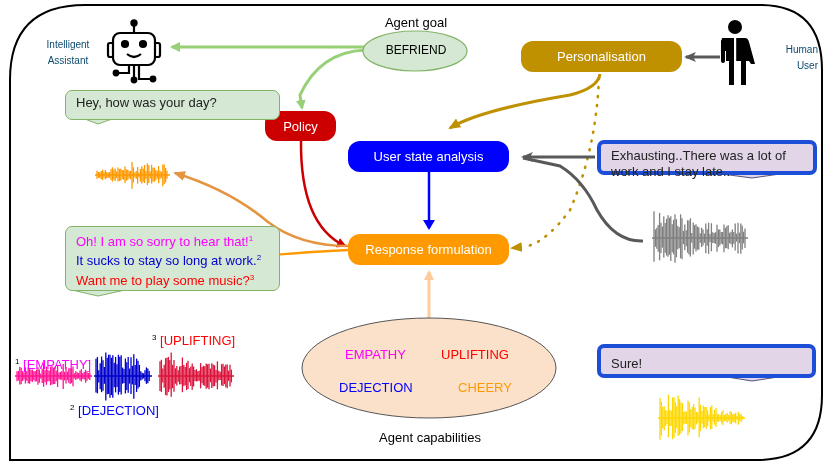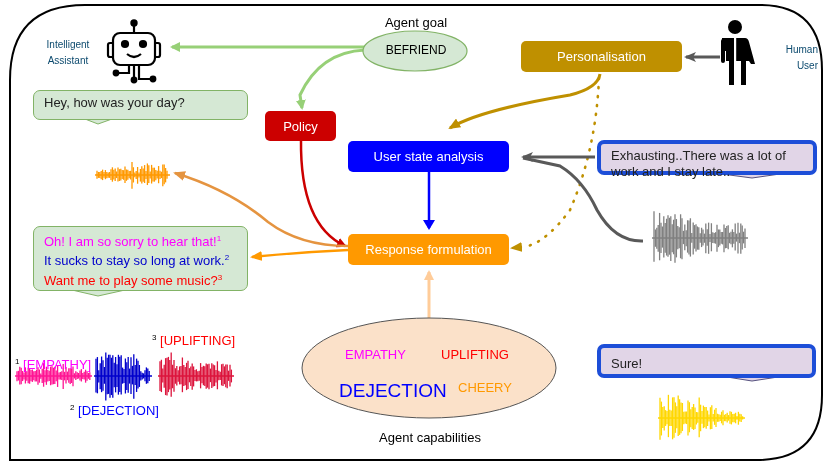--- a/index.html
+++ b/index.html
@@ -1,25 +1,25 @@
 <!DOCTYPE html>
 <html><head>
 <meta charset="utf-8">
 <style>
   html, body { margin: 0; padding: 0; background: #ffffff; }
   body { width: 830px; height: 467px; position: relative; overflow: hidden;
          font-family: "Liberation Sans", sans-serif; }
   #canvas { position: absolute; left: 0; top: 0; width: 830px; height: 467px; }
   .abs { position: absolute; }
   .lbl-bold { font-weight: normal; font-size: 10px; color: #0c4a6e; line-height: 16px; text-align: center; }
-  .box { position: absolute; border-radius: 5px; color: #fff; font-size: 13px;
+  .box { position: absolute; border-radius: 12px; color: #fff; font-size: 13px;
          display: flex; align-items: center; justify-content: center; }
   .bubble { position: absolute; border-radius: 7px; font-size: 13px; line-height: 16px;
             padding: 4px 10px; box-sizing: border-box; }
-  .bubble-green { background: #d5e8d4; border: 1px solid #82b366; color: #222; }
+  .bubble-green { background: #d5e8d4; border: 1px solid #82b366; color: #222; margin-left: 32px; }
   .bubble-purple { background: #e1d5e7; border: 4px solid #1d4ed8; color: #222; }
   .plain { font-size: 13px; color: #000; }
   sup { font-size: 8px; }
 </style>
 </head>
 <body>
 
 <svg id="canvas" viewBox="0 0 830 467" xmlns="http://www.w3.org/2000/svg">
   <defs>
     <marker id="ah-green" markerWidth="10" markerHeight="10" refX="8" refY="5" orient="auto" markerUnits="userSpaceOnUse">
@@ -479,21 +479,21 @@
 </div>
 <div class="bubble bubble-purple" style="left:597px;top:140px;width:220px;height:35px;">
   <span>Exhausting..There was a lot of work and I stay late..</span>
 </div>
 <div class="bubble bubble-purple" style="left:597px;top:344px;width:219px;height:34px;padding-top:8px;">
   <span>Sure!</span>
 </div>
 
 <div class="abs" style="left:345px;top:347px;font-size:13px;"><span style="color:#ff00ff">EMPATHY</span></div>
 <div class="abs" style="left:441px;top:347px;font-size:13px;"><span style="color:#ff0000">UPLIFTING</span></div>
-<div class="abs" style="left:339px;top:380px;font-size:19px;"><span style="color:#0000ff">DEJECTION</span></div>
+<div class="abs" style="left:339px;top:380px;font-size:13px;"><span style="color:#0000ff">DEJECTION</span></div>
 <div class="abs" style="left:458px;top:380px;font-size:13px;"><span style="color:#ff9900">CHEERY</span></div>
 <div class="abs plain" style="left:370px;top:430px;width:120px;text-align:center;">Agent capabilities</div>
 
 <div class="abs" style="left:15px;top:333px;font-size:13px;margin-top:24px;">
   <sup style="color:#000">1</sup>
   <span style="color:#ff00ff">[EMPATHY]</span>
 </div>
 <div class="abs" style="left:70px;top:403px;font-size:13px;">
   <sup style="color:#000">2</sup>
   <span style="color:#0000ff">[DEJECTION]</span>

